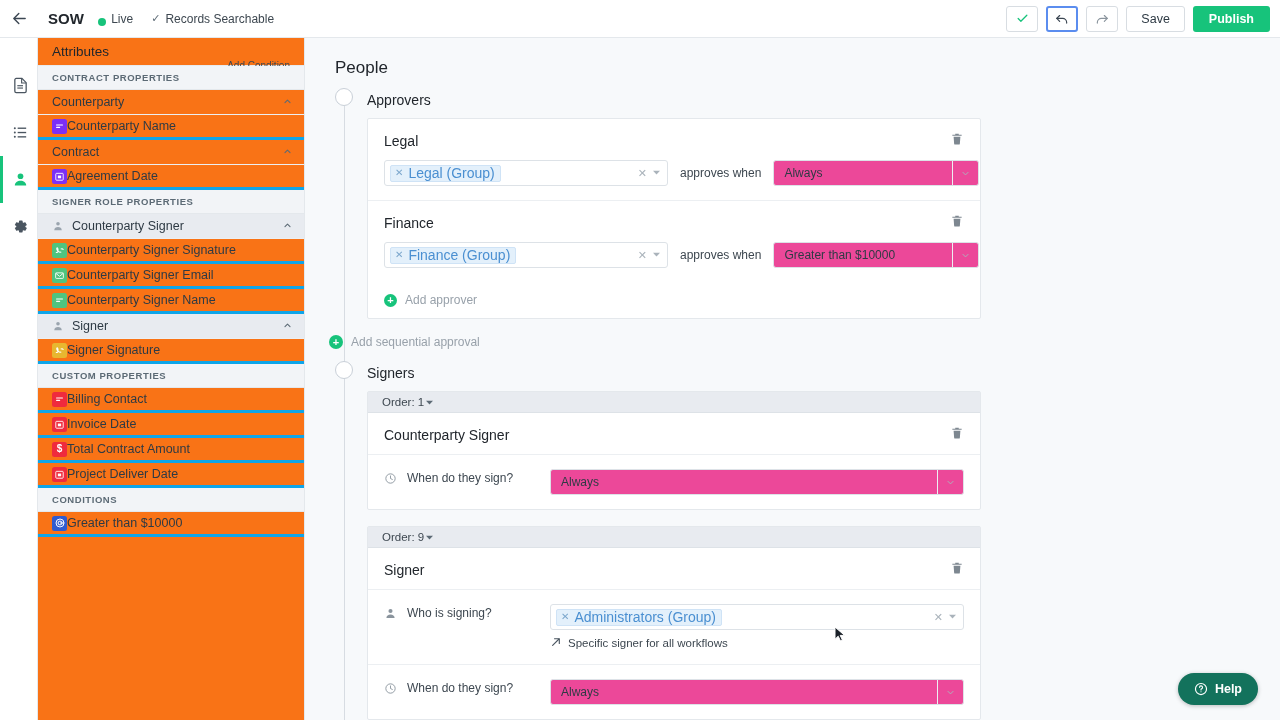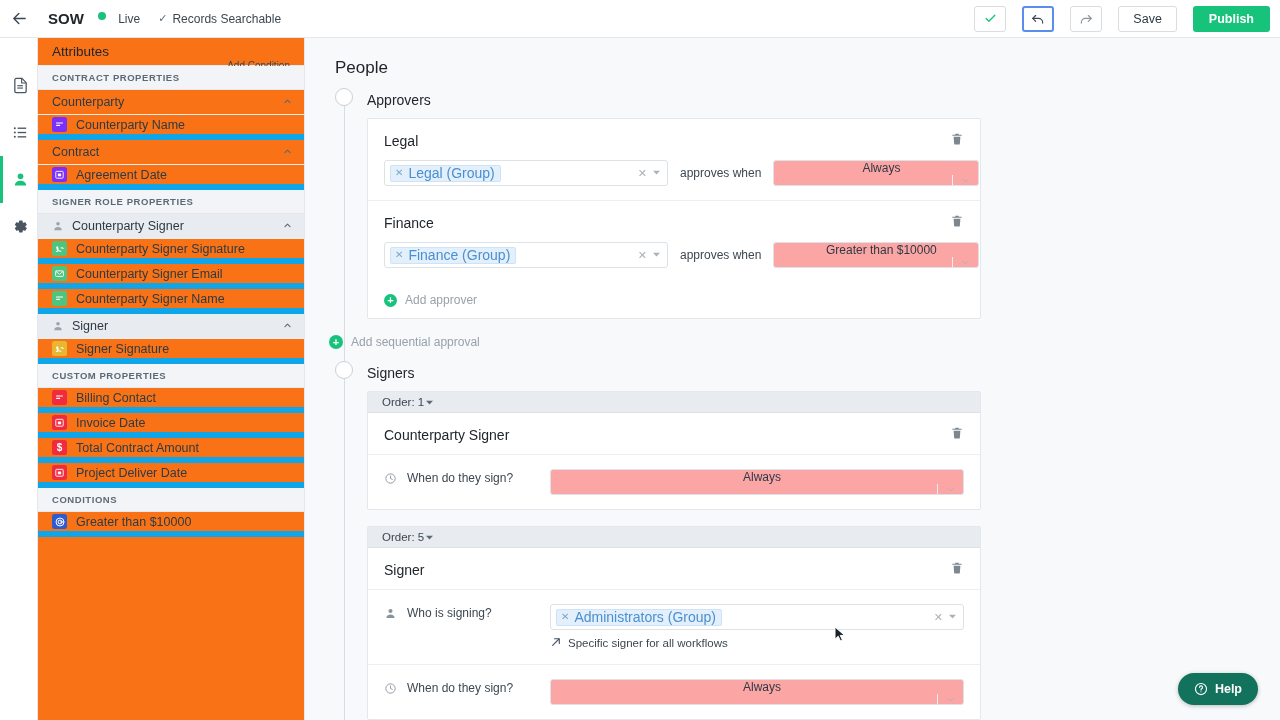--- a/index.html
+++ b/index.html
@@ -21,28 +21,28 @@
     padding: 0 10px 0 0;
     position: relative; z-index: 20;
   }
   .back-btn {
     width: 38px; height: 38px; display: flex; align-items: center; justify-content: center;
     color: #3b4652; cursor: pointer;
   }
   .doc-title {
     font-size: 15px; font-weight: 600; color: #21262c; margin-left: 10px; letter-spacing: .1px;
   }
-  .live-wrap { display: flex; align-items: flex-start; gap: 12px; margin-left: 14px; }
+  .live-wrap { display: flex; align-items: flex-end; gap: 5px; margin-left: 14px; }
   .live-dot { width: 8px; height: 8px; border-radius: 50%; background: #17c37b; display: inline-block; }
   .live-label { font-size: 12px; color: #3d4750; }
   .records-wrap { display: flex; align-items: center; gap: 5px; margin-left: 18px; }
   .records-check { font-size: 11px; color: #5c6a75; }
   .records-label { font-size: 12px; color: #3d4750; }
 
-  .topbar-right { margin-left: auto; display: flex; align-items: center; gap: 16px; padding-left: 28px; }
+  .topbar-right { margin-left: auto; display: flex; align-items: center; gap: 8px; padding-left: 28px; }
   .icon-btn {
     width: 32px; height: 26px; border: 1px solid #d8dde2; border-radius: 3px;
     background: #fff; display: flex; align-items: center; justify-content: center;
     cursor: pointer; color: #8a949d;
   }
   .icon-btn.check { color: #17c37b; }
   .icon-btn.focused { border: 2px solid #5b8def; color: #3b4652; }
   .btn {
     height: 26px; border-radius: 3px; font-size: 12.5px;
     display: flex; align-items: center; justify-content: center; cursor: pointer;
@@ -85,22 +85,22 @@
   }
   .group-row {
     display: flex; align-items: center; padding: 0 12px 0 14px; height: 25px;
     border-bottom: 1px solid #eceff2; cursor: pointer;
   }
   .group-row.shaded { background: #e8ebf0; }
   .group-row .glabel { font-size: 12.5px; color: #2e3a44; text-align: right; }
   .group-row .gicon { width: 14px; margin-right: 6px; display: flex; align-items: center; color: #9aa4ae; }
   .chev { margin-left: auto; color: #5c6a75; font-size: 9px; line-height: 1; }
   .prop-row {
-    display: flex; align-items: center; gap: 9px;
-    padding: 0 14px; height: 25px; border-bottom: 6px solid #0ea5e9; cursor: pointer;
+    display: flex; align-items: center; gap: 0;
+    padding: 0 14px; height: 25px; border-bottom: 3px solid #0ea5e9; cursor: pointer;
   }
   .prop-icon {
     width: 15px; height: 15px; border-radius: 2.5px; flex: 0 0 15px;
     display: flex; align-items: center; justify-content: center;
     color: #fff; font-size: 9px; font-weight: 700;
   }
   .prop-label { font-size: 12.5px; color: #2e3a44; white-space: nowrap; }
 
   
   .main {
@@ -148,22 +148,22 @@
   }
   .tag-x { font-size: 10px; color: #7ba6cc; cursor: pointer; line-height: 1; }
   .tag-label { font-size: 14px; color: #4a8fd1; white-space: nowrap; }
   .ms-right { margin-left: auto; display: flex; align-items: center; gap: 6px; padding-right: 3px; }
   .ms-clear { font-size: 11px; color: #aab3bb; cursor: pointer; }
   .ms-caret { font-size: 8px; color: #aab3bb; cursor: pointer; }
 
   .inline-label { font-size: 12px; color: #3d4750; white-space: nowrap; }
 
   .select {
-    height: 26px; border: 1px solid #dde2e7; border-radius: 3px; background: #fca5a5;
-    display: flex; align-items: center; padding: 0 0 0 10px; position: relative; flex-direction: column;
+    height: 26px; border: 1px solid #dde2e7; border-radius: 3px; background: #ec4899;
+    display: flex; align-items: center; padding: 0 0 0 10px; position: relative;
   }
   .select .sv { font-size: 12px; color: #2e3a44; }
   .select .sc {
     margin-left: auto; width: 26px; height: 100%;
     display: flex; align-items: center; justify-content: center;
     border-left: 1px solid #eceff2; color: #aab3bb; font-size: 9px;
   }
 
   .add-row {
     display: flex; align-items: center; gap: 8px; padding: 11px 16px; cursor: pointer;
@@ -550,21 +550,21 @@
                       <span class="sc">
                         <svg width="9" height="9" viewBox="0 0 16 16" fill="none" stroke="currentColor" stroke-width="1.7" stroke-linecap="round" stroke-linejoin="round">
                           <polyline points="3.5,6 8,10.5 12.5,6"></polyline>
                         </svg>
                       </span>
                     </div>
                   </span>
                 </div>
               </div>
               <div class="card">
-                <div class="order-bar"><span>Order: 5</span><span class="oc"><svg width="7" height="7" viewBox="0 0 10 10" fill="currentColor">
+                <div class="order-bar"><span>Order: 9</span><span class="oc"><svg width="7" height="7" viewBox="0 0 10 10" fill="currentColor">
                       <polygon points="0,2.5 10,2.5 5,8"></polygon>
                     </svg></span></div>
                 <div class="card-title-row">
                   <div class="card-title">Signer</div>
                   <div class="trash"><svg width="14" height="14" viewBox="0 0 24 24" fill="currentColor">
                       <path d="M9 3h6v1.6h5V6.4H4V4.6h5V3z"></path>
                       <path d="M6.2 8h11.6l-.9 12.1A1.6 1.6 0 0 1 15.3 21.6H8.7a1.6 1.6 0 0 1-1.6-1.5L6.2 8z"></path>
                     </svg></div>
                 </div>
                 <div class="signer-field">

